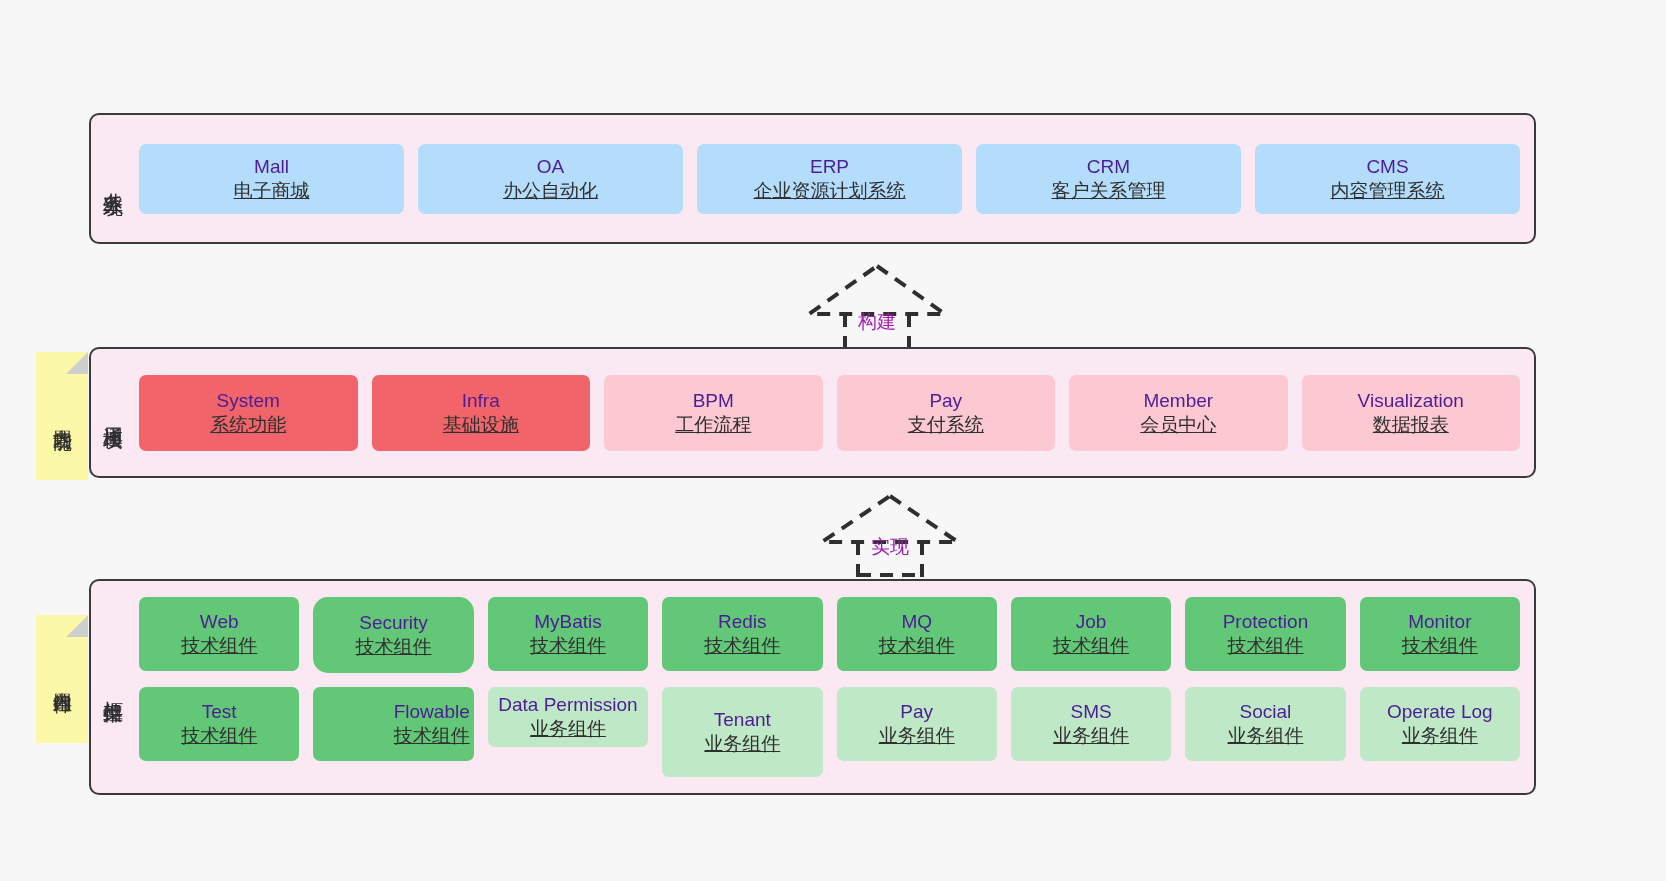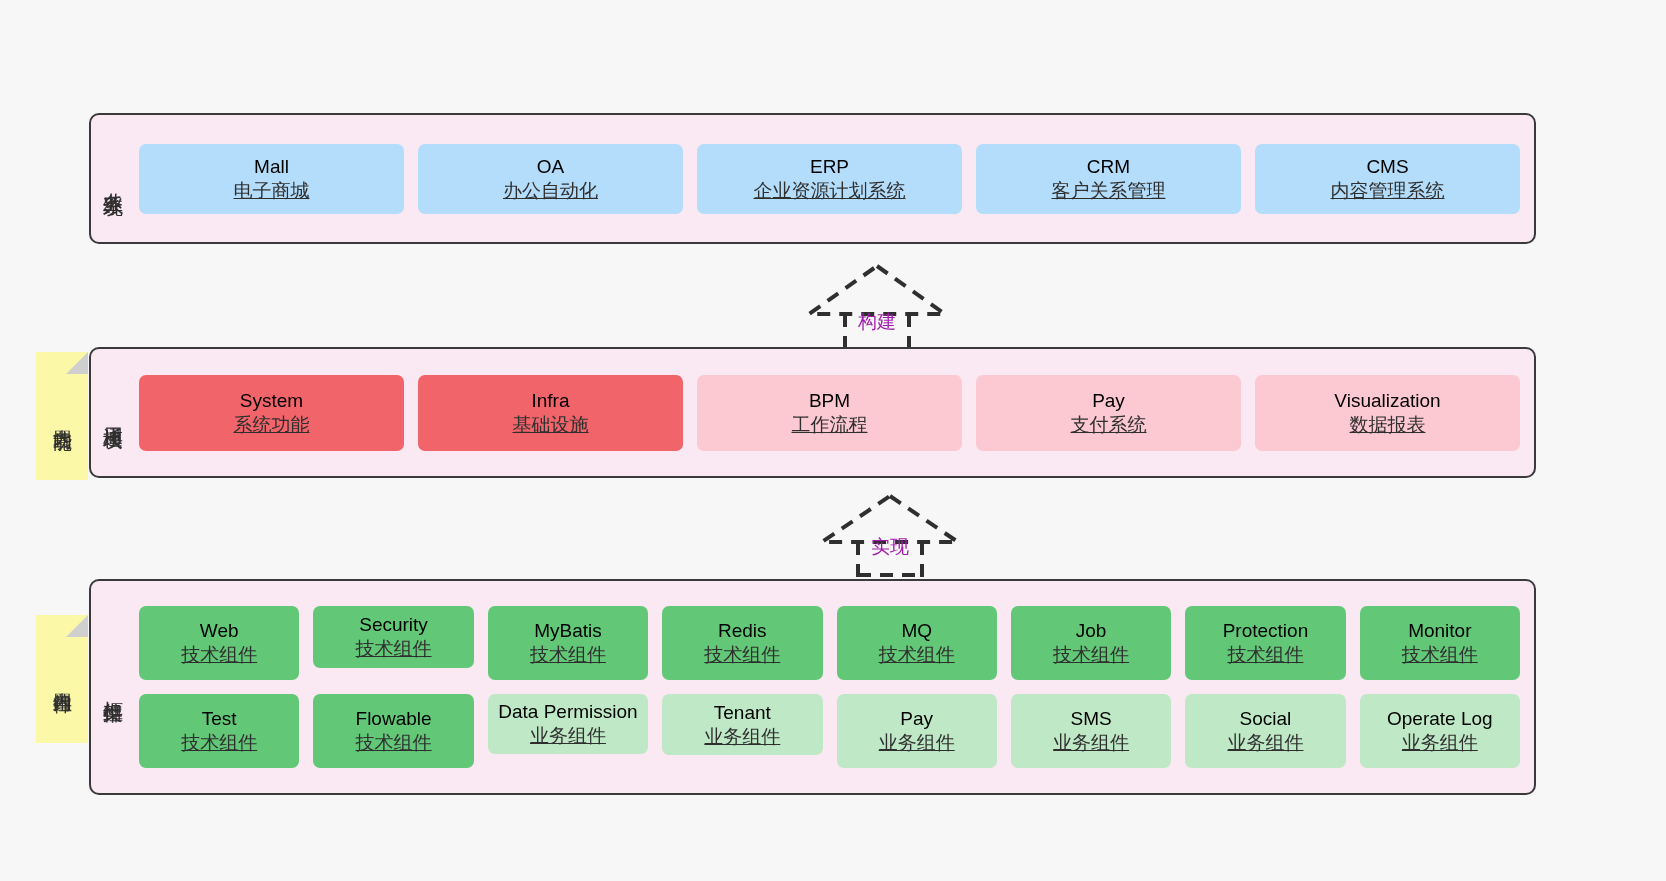--- a/index.html
+++ b/index.html
@@ -75,21 +75,21 @@
     flex-direction: column;
     align-items: center;
     justify-content: center;
     text-align: center;
     padding: 6px 4px;
     box-sizing: border-box;
     line-height: 1.24;
   }
   .node .en {
     font-size: 19px;
-    color: #000000;
+    color: #4c1d95;
     white-space: nowrap;
   }
   .node .en.wrap { white-space: normal; }
   .node .cn {
     font-size: 19px;
     color: #2f2f2f;
     text-decoration: underline;
   }
 
   .blue   { background: #b3ddfb; }
@@ -215,20 +215,24 @@
         </div>
         <div class="node pink" style="height:76px;">
           <div class="en">BPM</div>
           <div class="cn">工作流程</div>
         </div>
         <div class="node pink" style="height:76px;">
           <div class="en">Pay</div>
           <div class="cn">支付系统</div>
         </div>
         <div class="node pink" style="height:76px;">
+          <div class="en">Member</div>
+          <div class="cn">会员中心</div>
+        </div>
+        <div class="node pink" style="height:76px;">
           <div class="en">Visualization</div>
           <div class="cn">数据报表</div>
         </div>
       </div>
     </div>
   </div>
 
   <div class="arrow" style="left:810px; top:492px; width:160px; height:85px;">
     <svg viewBox="0 0 160 85" preserveAspectRatio="none" aria-hidden="true">
       <polygon points="80,4 148,50 12,50" fill="#f7f7f7" stroke="#2f2f2f" stroke-width="4" stroke-dasharray="13,9" stroke-linejoin="miter"></polygon>
@@ -245,21 +249,21 @@
 
   <div class="layer" style="left:89px; top:579px; width:1447px; height:216px;">
     <div class="layer-title">框架组件</div>
     <div class="layer-body">
 
       <div class="row">
         <div class="node green" style="height:74px;">
           <div class="en">Web</div>
           <div class="cn">技术组件</div>
         </div>
-        <div class="node green" style="height:62px;">
+        <div class="node green" style="height:76px;border-radius:15px;">
           <div class="en">Security</div>
           <div class="cn">技术组件</div>
         </div>
         <div class="node green" style="height:74px;">
           <div class="en">MyBatis</div>
           <div class="cn">技术组件</div>
         </div>
         <div class="node green" style="height:74px;">
           <div class="en">Redis</div>
           <div class="cn">技术组件</div>
@@ -280,29 +284,29 @@
           <div class="en">Monitor</div>
           <div class="cn">技术组件</div>
         </div>
       </div>
 
       <div class="row">
         <div class="node green" style="height:74px;">
           <div class="en">Test</div>
           <div class="cn">技术组件</div>
         </div>
-        <div class="node green" style="height:74px;">
+        <div class="node green" style="height:74px;align-items:flex-end;">
           <div class="en">Flowable</div>
           <div class="cn">技术组件</div>
         </div>
         <div class="node mint" style="height:60px;">
           <div class="en wrap">Data Permission</div>
           <div class="cn">业务组件</div>
         </div>
-        <div class="node mint" style="height:61px;">
+        <div class="node mint" style="height:90px;">
           <div class="en">Tenant</div>
           <div class="cn">业务组件</div>
         </div>
         <div class="node mint" style="height:74px;">
           <div class="en">Pay</div>
           <div class="cn">业务组件</div>
         </div>
         <div class="node mint" style="height:74px;">
           <div class="en">SMS</div>
           <div class="cn">业务组件</div>

